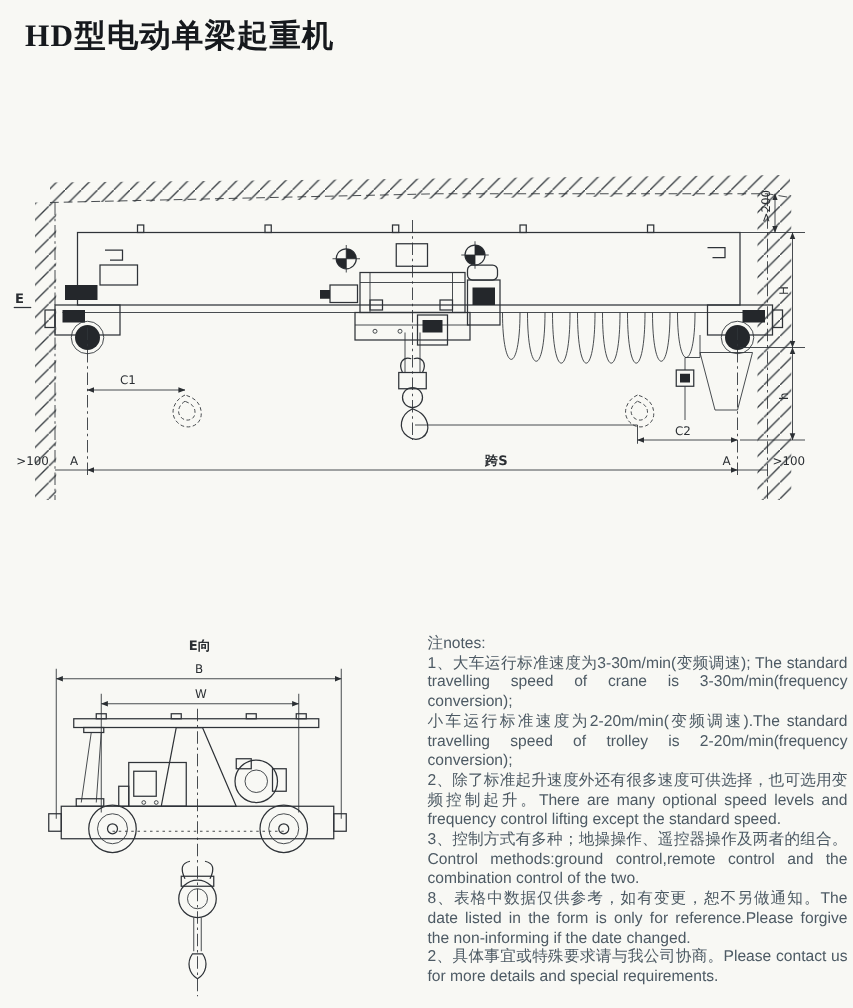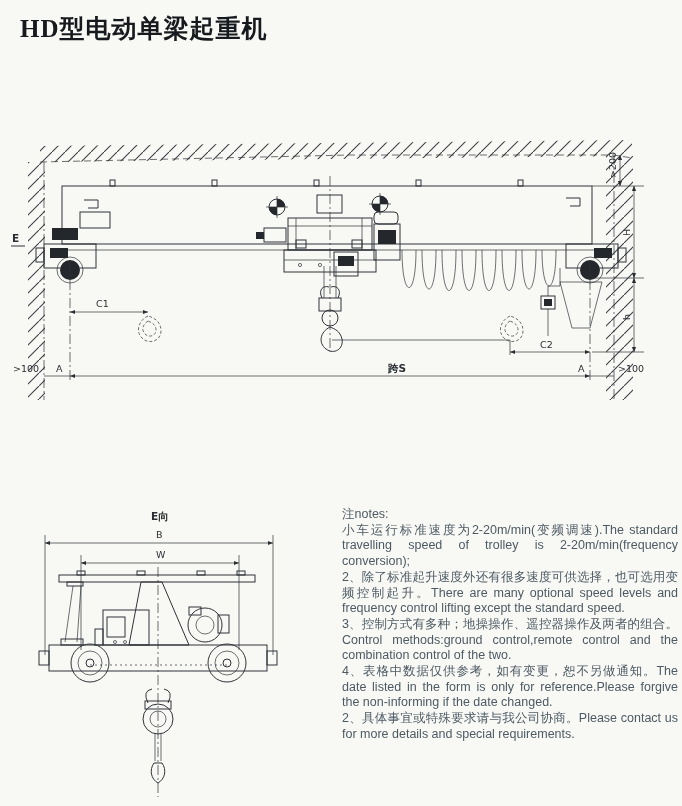--- a/index.html
+++ b/index.html
@@ -287,20 +287,21 @@
       <circle class="stroke" cx="143" cy="214" r="15"></circle>
       <circle class="thin" cx="143" cy="214" r="8"></circle>
       <line class="thin" x1="140" y1="229" x2="140" y2="256"></line>
       <line class="thin" x1="146" y1="229" x2="146" y2="256"></line>
       <path class="stroke" d="M143,278 c-7,-4 -9,-13 -4,-20 l8,0 c5,7 3,16 -4,20 z"></path>
     </g>
   </svg>
 
   <div class="notes">
     <p>注notes:</p>
+    <p>1、大车运行标准速度为3-30m/min(变频调速); The standard travelling speed of crane is 3-30m/min(frequency conversion);</p>
     <p>小车运行标准速度为2-20m/min(变频调速).The standard travelling speed of trolley is 2-20m/min(frequency conversion);</p>
     <p>2、除了标准起升速度外还有很多速度可供选择，也可选用变频控制起升。There are many optional speed levels and frequency control lifting except the standard speed.</p>
     <p>3、控制方式有多种；地操操作、遥控器操作及两者的组合。Control methods:ground control,remote control and the combination control of the two.</p>
-    <p>4、表格中数据仅供参考，如有变更，恕不另做通知。The date listed in the form is only for reference.Please forgive the non-informing if the  date changed.</p>
+    <p>8、表格中数据仅供参考，如有变更，恕不另做通知。The date listed in the form is only for reference.Please forgive the non-informing if the  date changed.</p>
     <p>2、具体事宜或特殊要求请与我公司协商。Please contact us for more details and special requirements.</p>
   </div>
 
 </div>
 
 </body></html>

